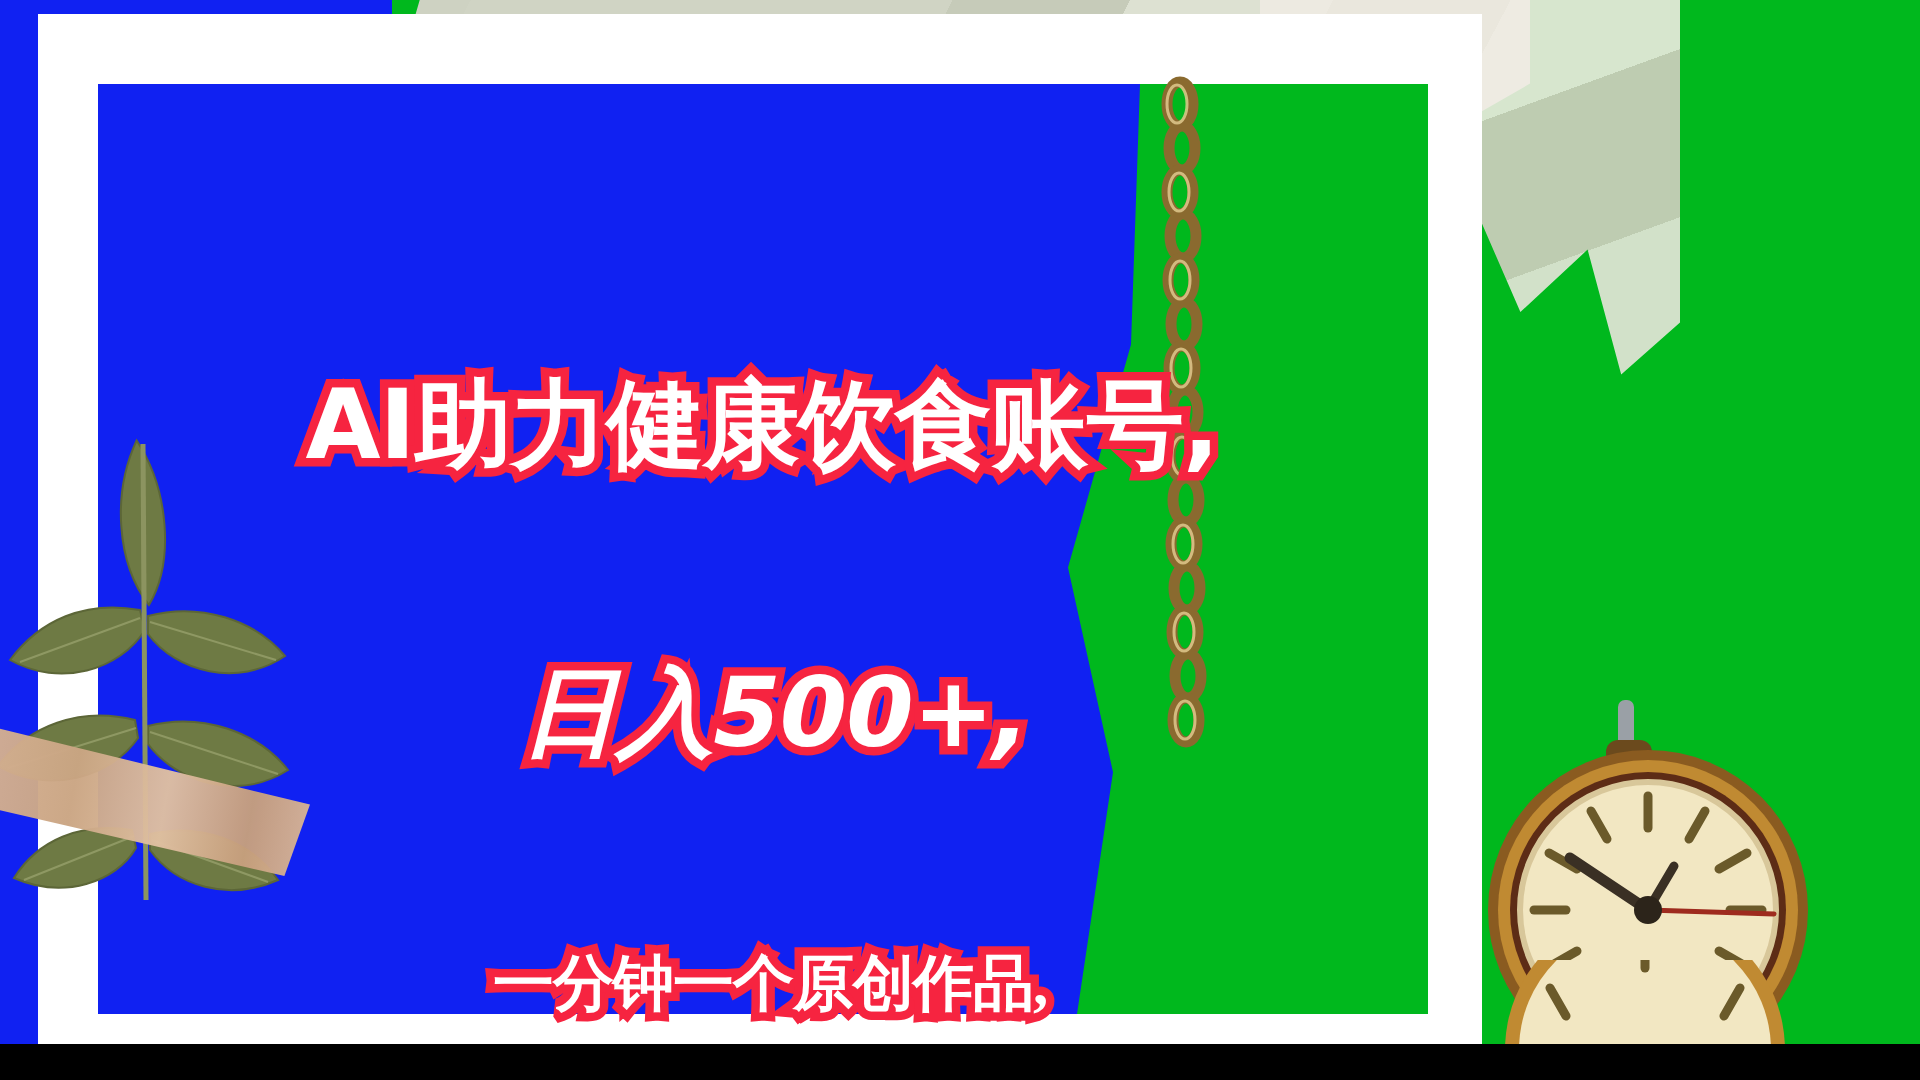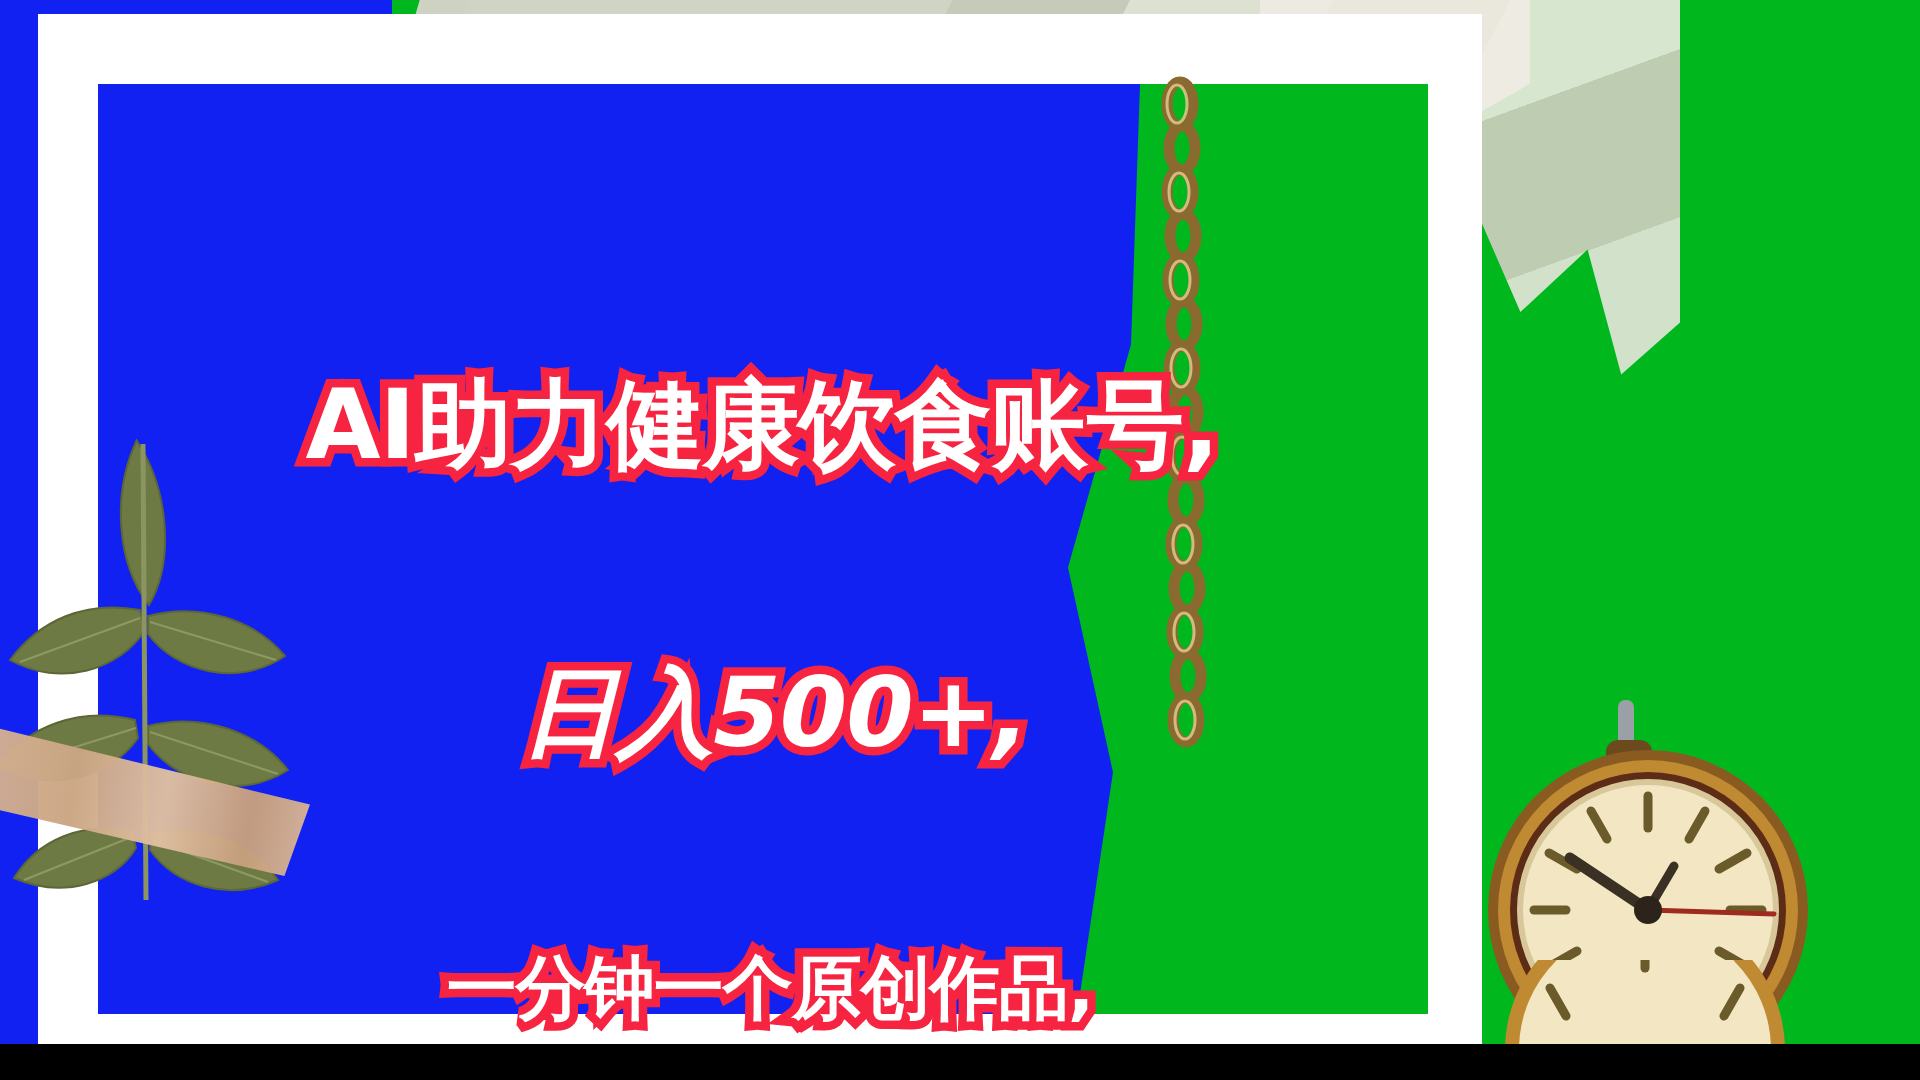--- a/index.html
+++ b/index.html
@@ -136,21 +136,21 @@
     font-size:93px;
     letter-spacing:-1px;
     color:#ffffff;
     -webkit-text-stroke:17px #F62440;
     paint-order: stroke fill;
     white-space:pre;
   }
   .headline .ln { display:block; }
   .ln-1 { font-size:97px; }
   .ln-2 { font-size:97px; }
-  .ln-3 { font-size:70px; }
+  .ln-3 { font-size:61px;font-family:Liberation Serif, serif; }
 
   
   .ln-1 { transform: translateX(-8px); }
   .ln-2 { transform: translateX(5px); font-style: italic; }
   .ln-3 { transform: translateX(0px); }
 </style>
 </head>
 <body>
 
 <div id="canvas">

